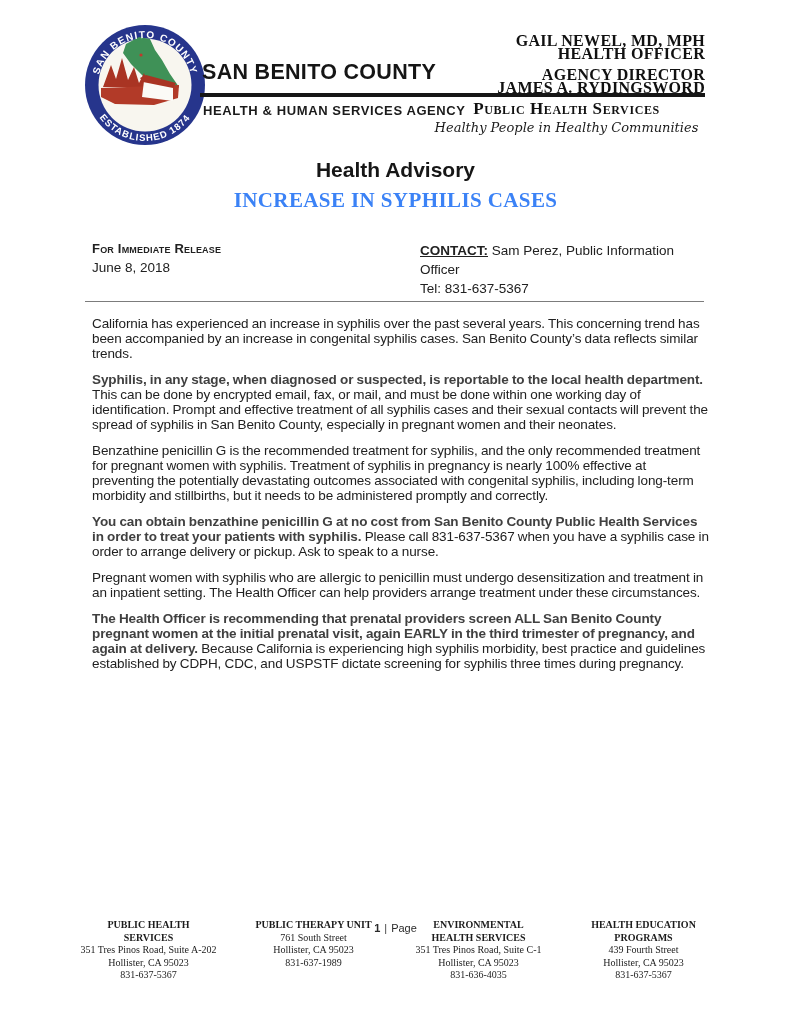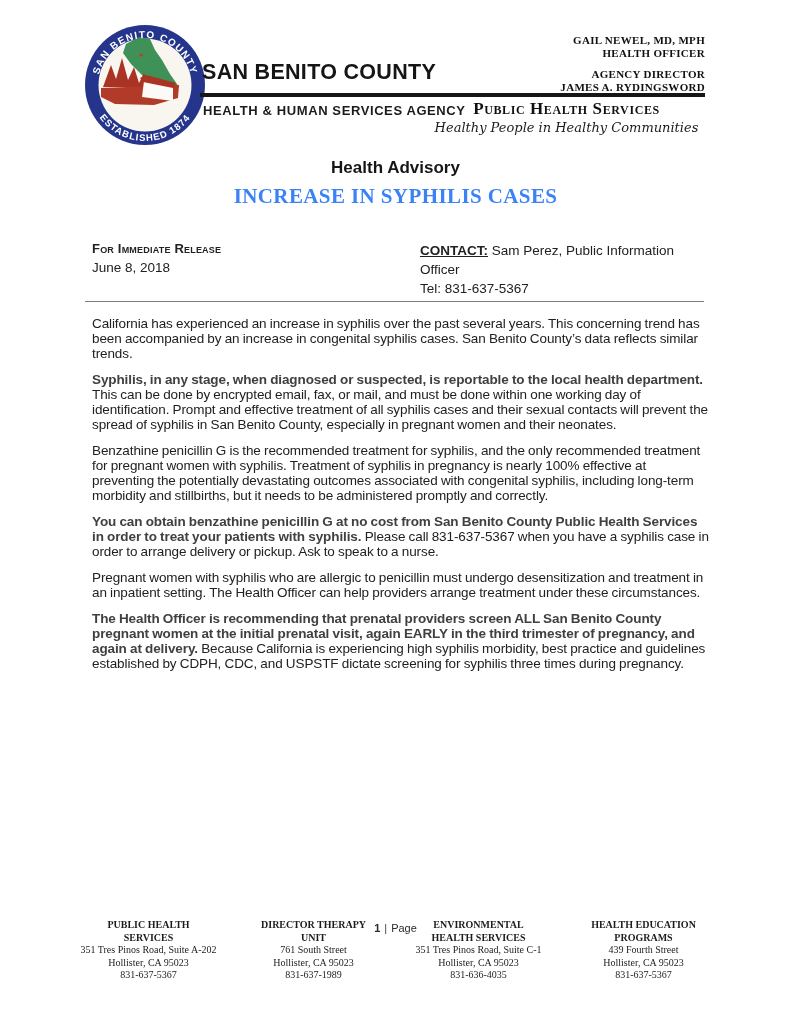--- a/index.html
+++ b/index.html
@@ -7,32 +7,32 @@
         font-family:"Liberation Sans",sans-serif;color:#212121;overflow:hidden;}
 
   
   .seal{position:absolute;left:84px;top:24px;width:122px;height:122px;}
   .county-name{position:absolute;left:202px;top:60px;font-weight:bold;font-size:21.5px;
                letter-spacing:.3px;color:#151515;}
   .head-rule{position:absolute;left:200px;top:93px;width:505px;height:4px;background:#161616;}
   .agency-name{position:absolute;left:203px;top:103px;font-weight:bold;font-size:13px;
                letter-spacing:.6px;color:#1b1b1b;}
   .officials{position:absolute;left:400px;top:34px;width:305px;text-align:right;
-             font-family:"Liberation Serif",serif;font-weight:bold;font-size:11px;
+             font-family:"Liberation Serif",serif;font-weight:bold;font-size:16px;
              line-height:13px;letter-spacing:.3px;color:#111;}
   .official{margin-bottom:8px;}
   .dept-block{position:absolute;left:428px;top:99px;width:277px;text-align:center;}
   .dept-name{font-family:"Liberation Serif",serif;font-weight:bold;font-size:17px;
              font-variant:small-caps;letter-spacing:.6px;color:#111;}
   .dept-tagline{font-family:"DejaVu Serif","Liberation Serif",serif;font-style:italic;
                 font-size:13px;margin-top:1px;color:#1b1b1b;}
 
   
   .advisory{position:absolute;left:0;top:158px;width:100%;text-align:center;}
-  .advisory-kicker{font-weight:bold;font-size:17px;color:#161616;}
+  .advisory-kicker{font-weight:bold;font-size:21px;color:#161616;}
   .advisory-title{font-family:"Liberation Serif",serif;font-weight:bold;font-size:21px;
                   letter-spacing:.4px;margin-top:6px;color:#3b82f6;}
 
   
   .release{position:absolute;left:92px;top:241px;width:614px;height:48px;}
   .rel-left{position:absolute;left:0;top:0;}
   .rel-label{font-weight:bold;font-size:13px;font-variant:small-caps;letter-spacing:.2px;}
   .rel-date{font-size:13.5px;margin-top:4px;}
   .rel-right{position:absolute;left:328px;top:0;font-size:13.5px;line-height:19px;}
   .contact-label{font-weight:bold;text-decoration:underline;}
@@ -138,21 +138,21 @@
   <div class="pagenum"><span class="num">1</span><span class="sep">|</span><span>Page</span></div>
 
   <div class="footer">
     <div class="fdept">
       <div class="fdept-name">PUBLIC HEALTH SERVICES</div>
       <div>351 Tres Pinos Road, Suite A-202</div>
       <div>Hollister, CA  95023</div>
       <div>831-637-5367</div>
     </div>
     <div class="fdept">
-      <div class="fdept-name">DIRECTOR THERAPY UNIT</div>
+      <div class="fdept-name">PUBLIC THERAPY UNIT</div>
       <div>761 South Street</div>
       <div>Hollister, CA  95023</div>
       <div>831-637-1989</div>
     </div>
     <div class="fdept">
       <div class="fdept-name">ENVIRONMENTAL HEALTH SERVICES</div>
       <div>351 Tres Pinos Road, Suite C-1</div>
       <div>Hollister, CA  95023</div>
       <div>831-636-4035</div>
     </div>

